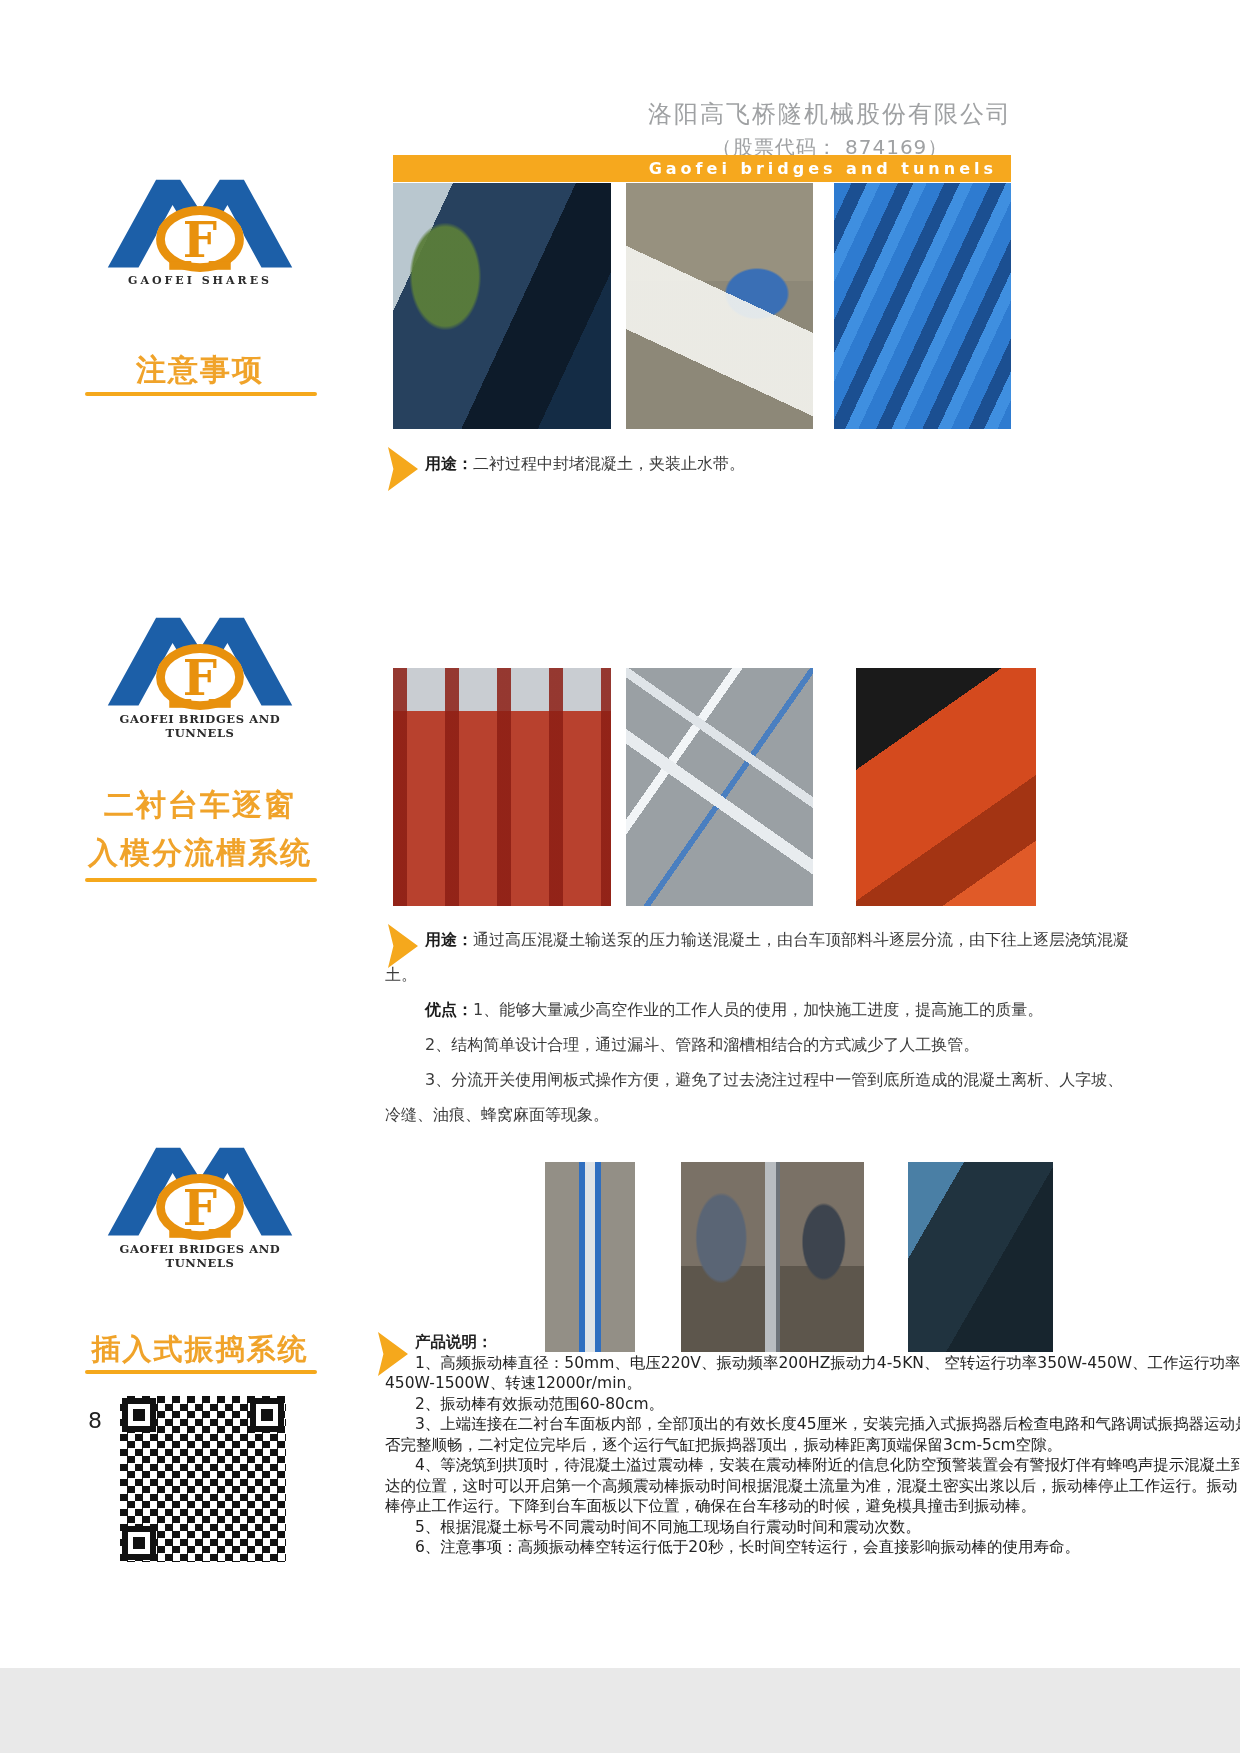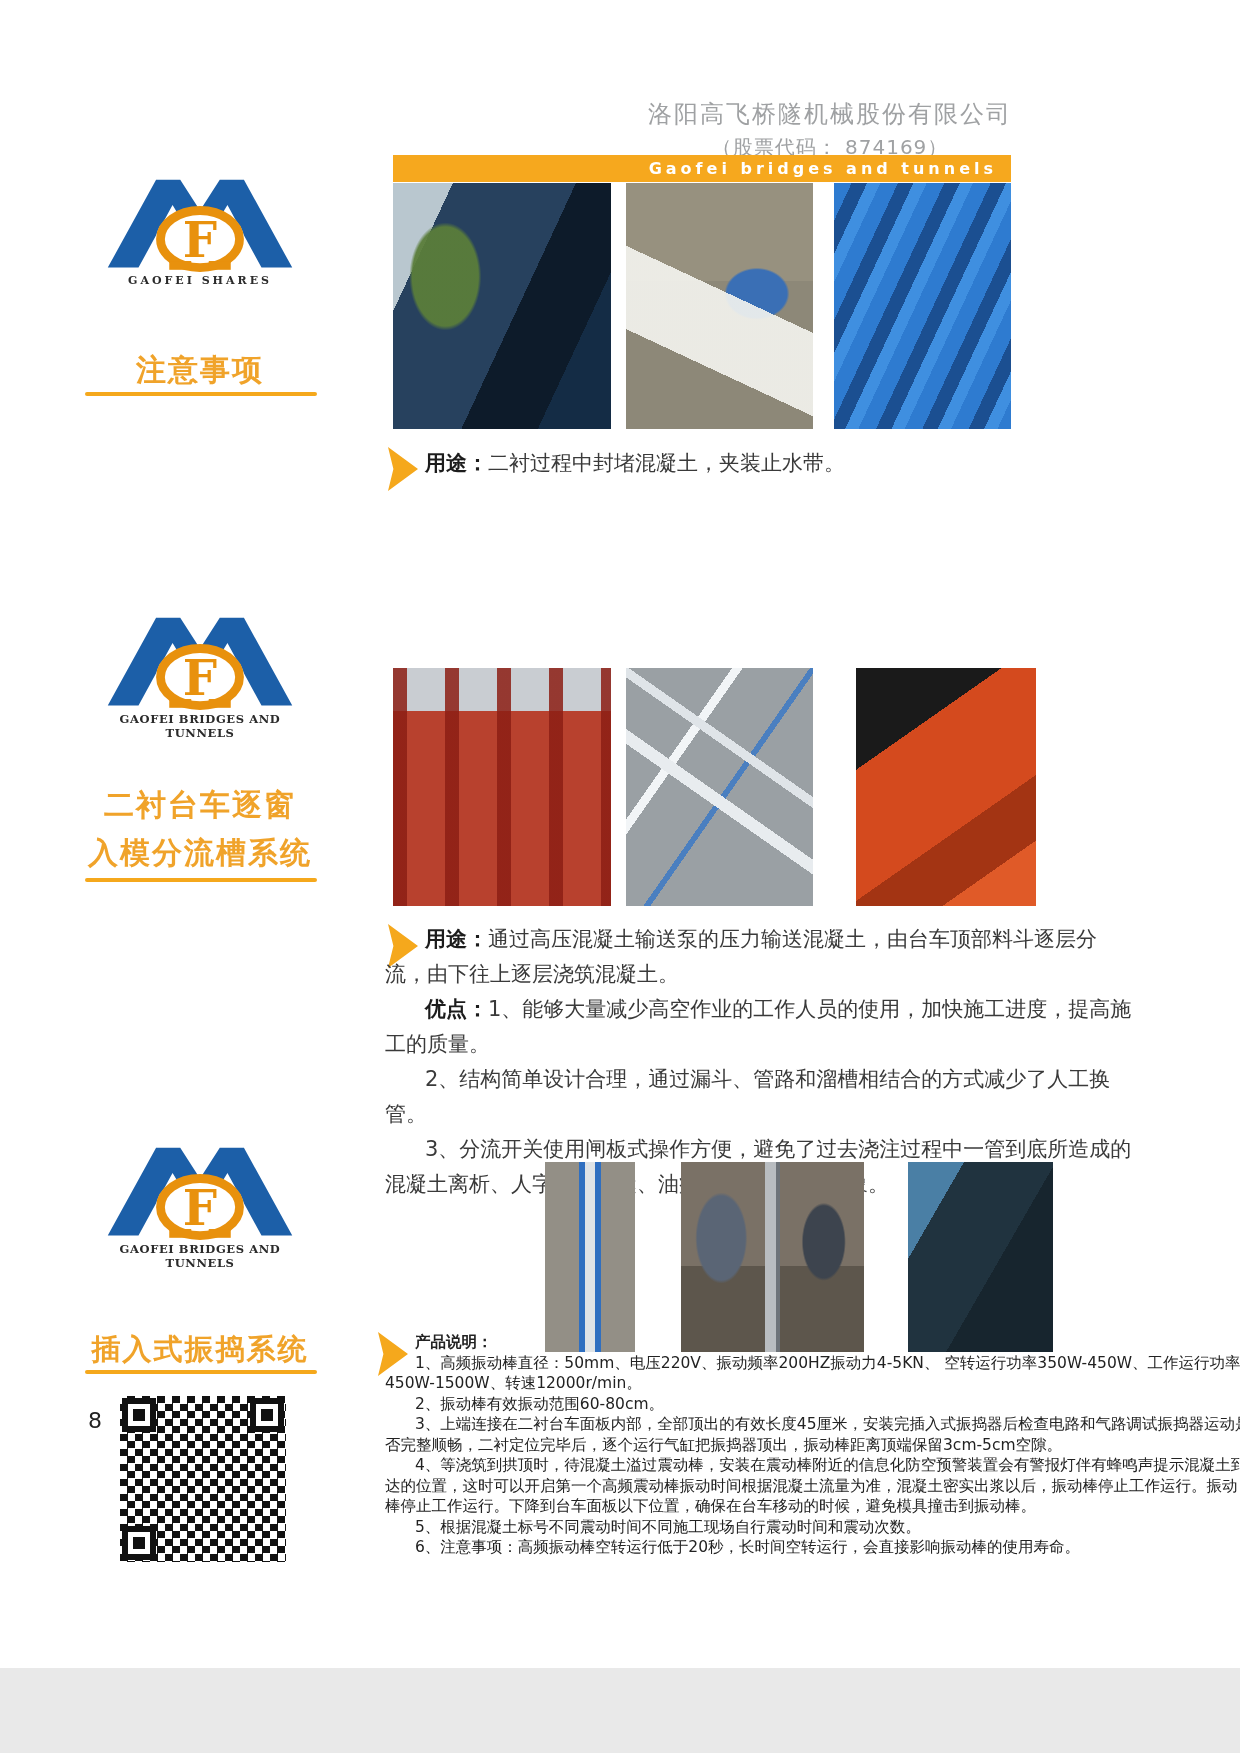--- a/index.html
+++ b/index.html
@@ -71,21 +71,21 @@
   .r3p2{left:681px;top:1162px;width:183px;height:190px;
     background:
       linear-gradient(90deg, transparent 0 46%, #b9bdc1 46% 52%, #6e747a 52% 54%, transparent 54%),
       radial-gradient(40px 70px at 22% 40%, #5a6575 0 60%, transparent 65%),
       radial-gradient(34px 60px at 78% 42%, #3d444e 0 60%, transparent 65%),
       linear-gradient(180deg,#7a7166 0 55%,#5d564c 55% 100%);}
   .r3p3{left:908px;top:1162px;width:145px;height:190px;
     background:
       linear-gradient(120deg,#4a7fa5 0 22%, #20333f 22% 58%, #17252e 58% 100%);}
   
-  .text-col{position:absolute;left:385px;width:748px;font-size:21px;line-height:35px;color:#3a3a3a;}
+  .text-col{position:absolute;left:385px;width:748px;font-size:16px;line-height:35px;color:#3a3a3a;}
   .text-col p{margin:0;text-indent:40px;}
   .lbl{font-weight:bold;color:#1c1c1c;}
   .arrow{
     position:absolute;width:30px;height:44px;background:#f5a81c;
     clip-path:polygon(0 0, 100% 50%, 0 100%, 18% 50%);
   }
   .spec-block{position:absolute;left:385px;width:866px;}
   .spec-heading{font-size:19px;font-weight:bold;color:#111;margin:0 0 8px 30px;}
   .spec-block p{margin:0;font-size:15.5px;line-height:20.5px;color:#222;text-indent:30px;}
   

